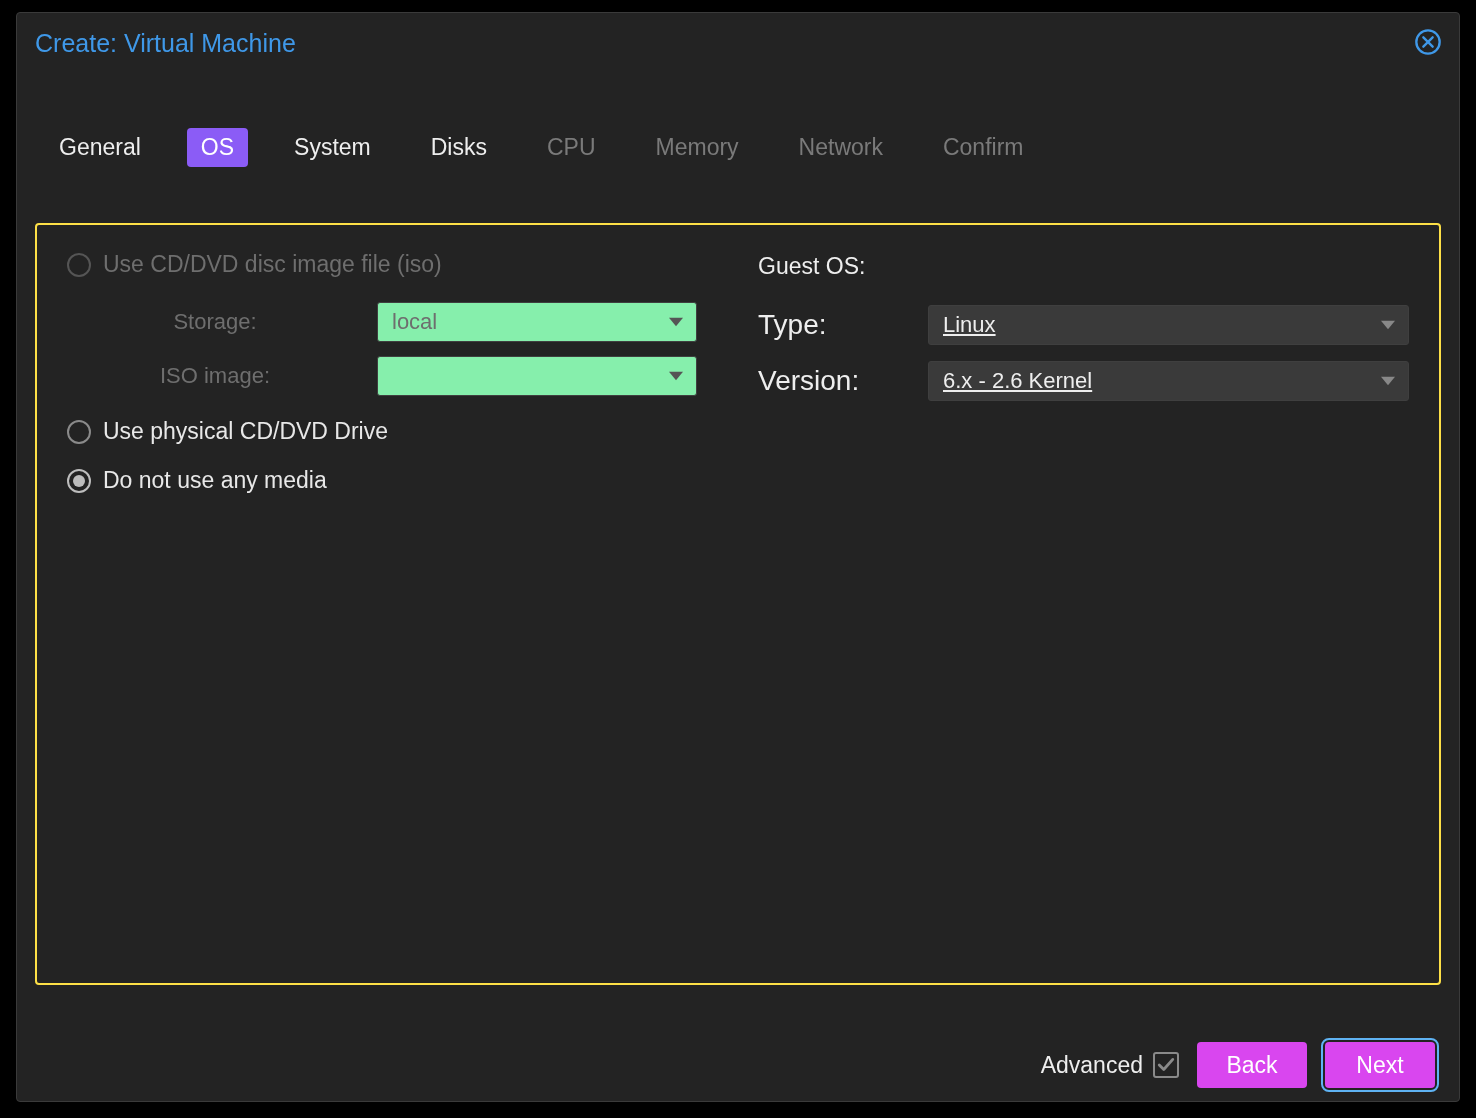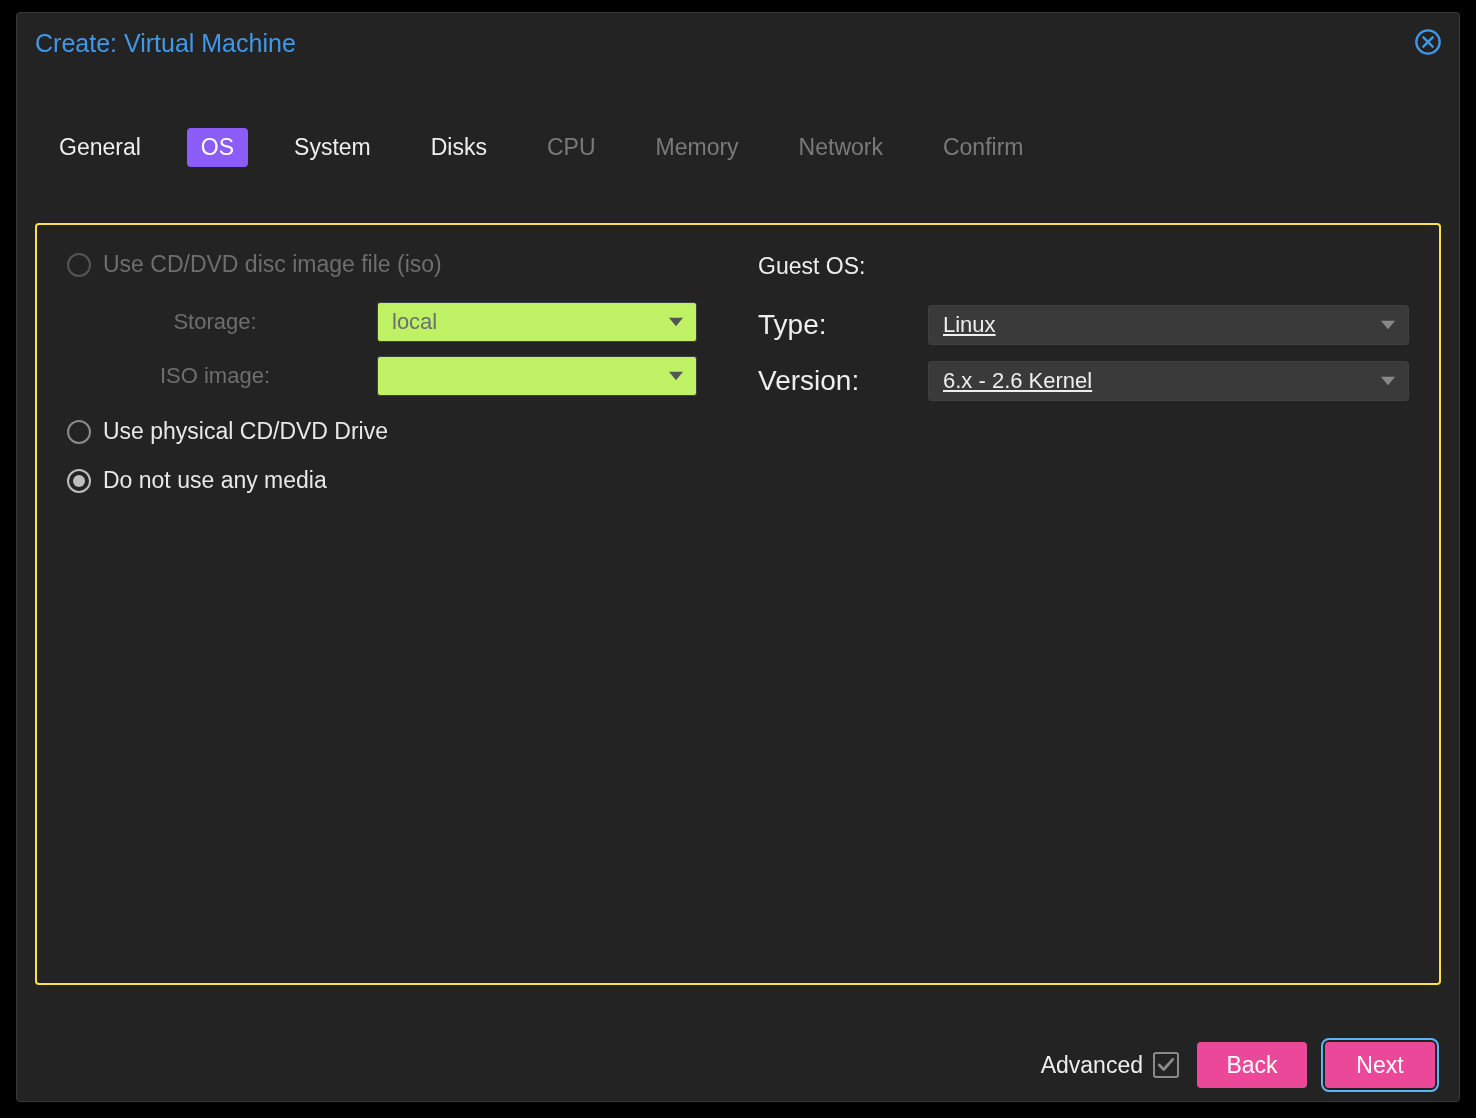--- a/index.html
+++ b/index.html
@@ -124,21 +124,21 @@
     font-size: 22px;
   }
   .r-form-label {
     width: 170px;
     font-size: 28px;
     color: #eee;
   }
   .select {
     flex: 1;
     height: 40px;
-    background: #bef264;
+    background: #86efac;
     border: 1px solid #3f3f3f;
     border-radius: 3px;
     display: flex;
     align-items: center;
     justify-content: space-between;
     padding: 0 12px 0 14px;
     color: #6e6e6e;
     font-size: 22px;
     cursor: default;
     max-width: 320px;
@@ -189,21 +189,21 @@
     border: 2px solid #8a8a8a;
     border-radius: 3px;
     display: inline-flex;
     align-items: center;
     justify-content: center;
   }
   .checkbox svg { width: 18px; height: 18px; }
   .btn {
     min-width: 110px;
     height: 46px;
-    background: #ec4899;
+    background: #d946ef;
     color: #fff;
     border: none;
     border-radius: 4px;
     font-size: 23px;
     padding: 0 24px;
     cursor: pointer;
     display: inline-flex;
     align-items: center;
     justify-content: center;
   }

